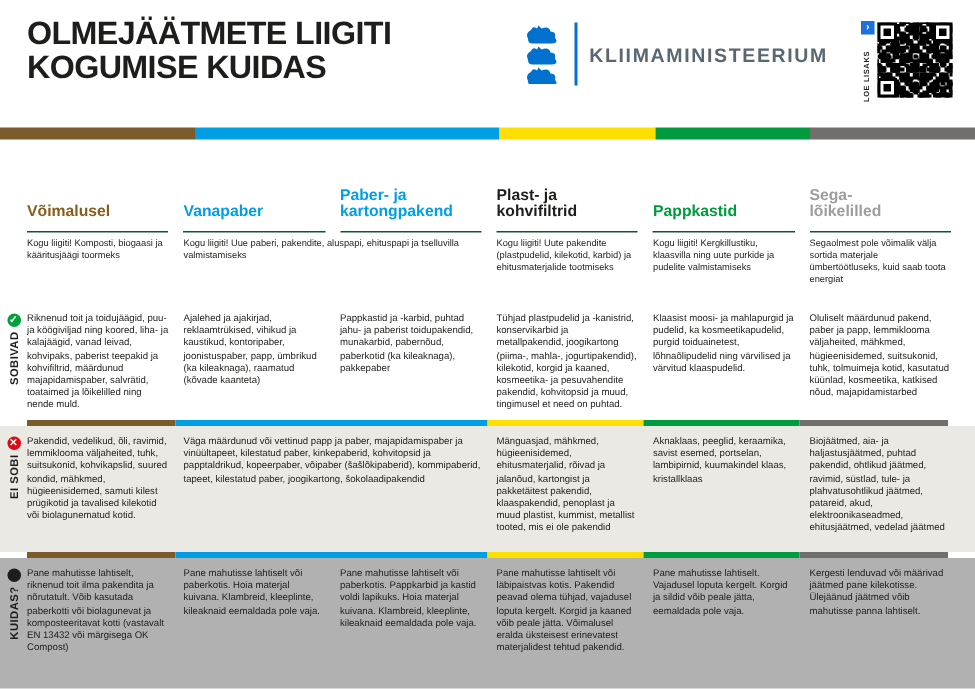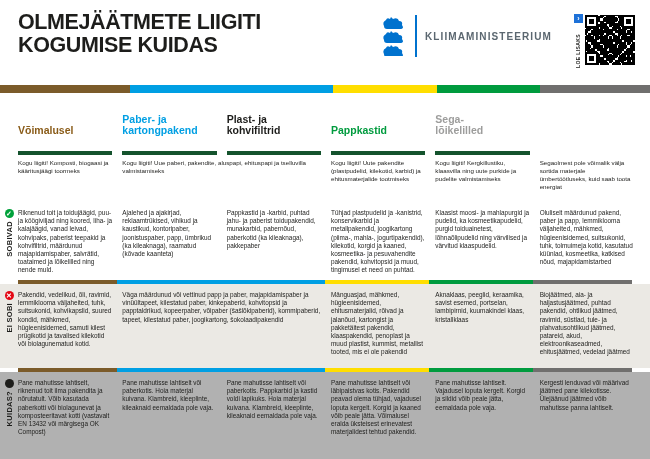--- a/index.html
+++ b/index.html
@@ -8,21 +8,21 @@
 
   .page { position:relative; width:650px; height:459px; background:#fff; }
 
   
   .hdr { display:flex; align-items:flex-start; padding:11px 14px 0 18px; height:85px; }
   .title { flex:1 1 auto; font-size:21.5px; font-weight:800; line-height:1.06;
            letter-spacing:-0.4px; }
   .logo-group { display:flex; align-items:center; gap:8px; margin-top:4px; margin-right:22px; }
   .lions { width:26px; height:40px; }
   .logo-divider { width:2px; height:42px; background:#0072ce; }
-  .ministry { font-size:10px; font-weight:700; letter-spacing:1.1px; color:#5b6770; }
+  .ministry { font-size:13px; font-weight:700; letter-spacing:1.1px; color:#5b6770; }
 
   .qr-group { position:relative; width:62px; height:54px; margin-top:3px; }
   .qr-link-sq { position:absolute; left:0; top:0; width:9px; height:9px; background:#1d71d8;
                 color:#fff; font-size:7px; font-weight:700; line-height:9px; text-align:center; }
   .qr-vlabel { position:absolute; left:1px; top:12px; height:42px; writing-mode:vertical-rl;
                transform:rotate(180deg); font-size:5px; font-weight:700; letter-spacing:0.4px; }
   .qr { position:absolute; right:0; top:0; width:52px; height:52px; background:#fff; }
   .qr-pattern { position:absolute; inset:1px;
       background:
         repeating-conic-gradient(#000 0 25%, transparent 0 50%) 0 0/6px 6px,
@@ -36,22 +36,22 @@
   .topbar { display:flex; height:8px; width:650px; }
   .sep { margin:0 18px; height:4px; display:flex; }
 
   
   .cols { display:grid; grid-template-columns:repeat(6,1fr); column-gap:10px;
           padding:0 16px 0 18px; }
   .band { position:relative; }
 
   .band-headers { height:62px; }
   .band-headers .cols { height:100%; }
-  .col-head { display:flex; align-items:flex-end; padding-bottom:14px;
-              border-bottom:4px solid #14532d; font-size:10.5px; font-weight:800;
+  .col-head { display:flex; align-items:flex-end; padding-bottom:6px;
+              border-bottom:1px solid #14532d; font-size:10.5px; font-weight:800;
               line-height:1.12; white-space:pre-line; }
 
   .band-desc { height:47px; }
   .desc { font-size:6.2px; line-height:1.3; padding-top:4px; color:#1d1d1b; }
   .span2 { grid-column:span 2; }
 
   .cell { font-size:6.4px; line-height:1.28; padding-top:7px; }
 
   .band-sobivad { height:78px; background:#fff; }
   .band-eisobi  { height:84px; background:#ebe9e4; }
@@ -109,20 +109,21 @@
     <div class="c-brown" style="width:130px"></div>
     <div class="c-blue" style="width:203px"></div>
     <div class="c-yellow" style="width:104px"></div>
     <div class="c-green" style="width:103px"></div>
     <div class="c-gray" style="flex:1"></div>
   </div>
 
   <div class="band band-headers">
     <div class="cols">
       <div class="col-head" style="color: rgb(138, 92, 25);">Võimalusel</div>
+      <div class="col-head" style="color: rgb(0, 159, 227);">Vanapaber</div>
       <div class="col-head" style="color: rgb(0, 159, 227);">Paber- ja
 kartongpakend</div>
       <div class="col-head" style="color: rgb(29, 29, 27);">Plast- ja
 kohvifiltrid</div>
       <div class="col-head" style="color: rgb(0, 155, 62);">Pappkastid</div>
       <div class="col-head" style="color: rgb(157, 157, 156);">Sega-
 lõikelilled</div>
     </div>
   </div>
 

